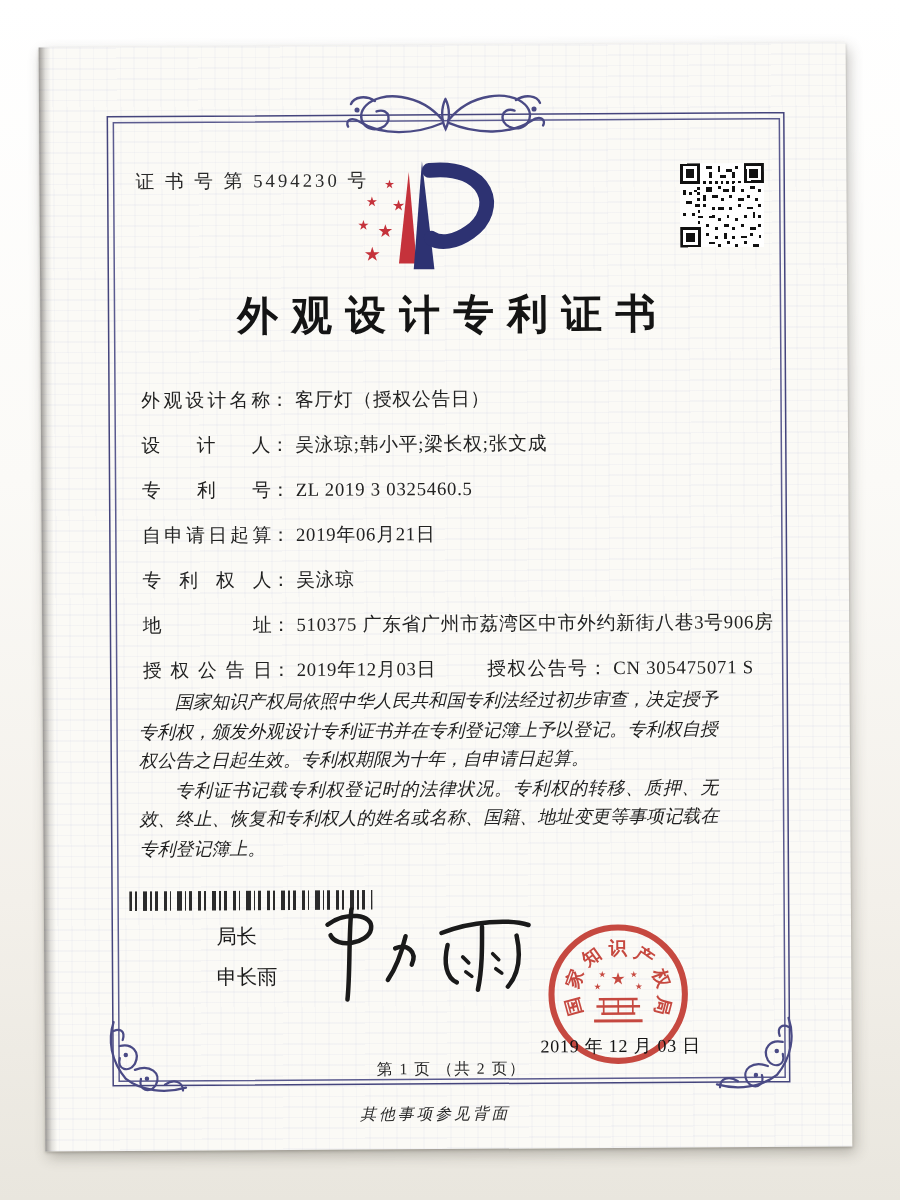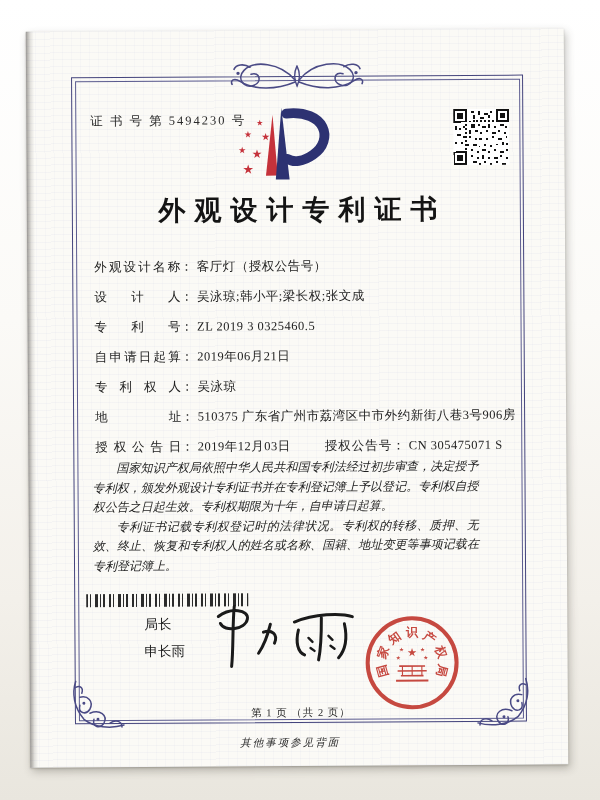--- a/index.html
+++ b/index.html
@@ -238,21 +238,21 @@
           <rect x="19" y="28" width="1" height="1"></rect>
           <rect x="22" y="27" width="1" height="1"></rect>
           <rect x="25" y="28" width="2" height="1"></rect>
       </g>
     </svg>
 
     <div class="title">外观设计专利证书</div>
 
     <div class="fields">
       <div class="frow">
-        <span class="flabel">外观设计名称</span><span class="colon">：</span><span class="fvalue">客厅灯（授权公告号）</span>
+        <span class="flabel">外观设计名称</span><span class="colon">：</span><span class="fvalue">客厅灯（授权公告日）</span>
       </div>
       <div class="frow">
         <span class="flabel">设计人</span><span class="colon">：</span><span class="fvalue">吴泳琼;韩小平;梁长权;张文成</span>
       </div>
       <div class="frow">
         <span class="flabel">专利号</span><span class="colon">：</span><span class="fvalue">ZL 2019 3 0325460.5</span>
       </div>
       <div class="frow">
         <span class="flabel">自申请日起算</span><span class="colon">：</span><span class="fvalue">2019年06月21日</span>
       </div>
@@ -310,18 +310,19 @@
         <text x="73" y="46" font-size="7">★</text>
         <text x="43" y="56" font-size="7">★</text>
         <text x="77" y="56" font-size="7">★</text>
         <g stroke="#c23a31" fill="none" stroke-width="2">
           <path d="M44,64 h32 M42,70 h36 M46,76 h28"></path>
           <path d="M48,64 v12 M60,64 v12 M72,64 v12" stroke-width="1.4"></path>
           <path d="M40,82 h40" stroke-width="2.4"></path>
         </g>
       </g>
     </svg>
+    <div class="seal-date">2019 年 12 月 03 日</div>
 
     <div class="page-info">第 1 页 （共 2 页）</div>
     <div class="footer-note">其他事项参见背面</div>
 
   </div>
 </div>
 
 </body></html>

